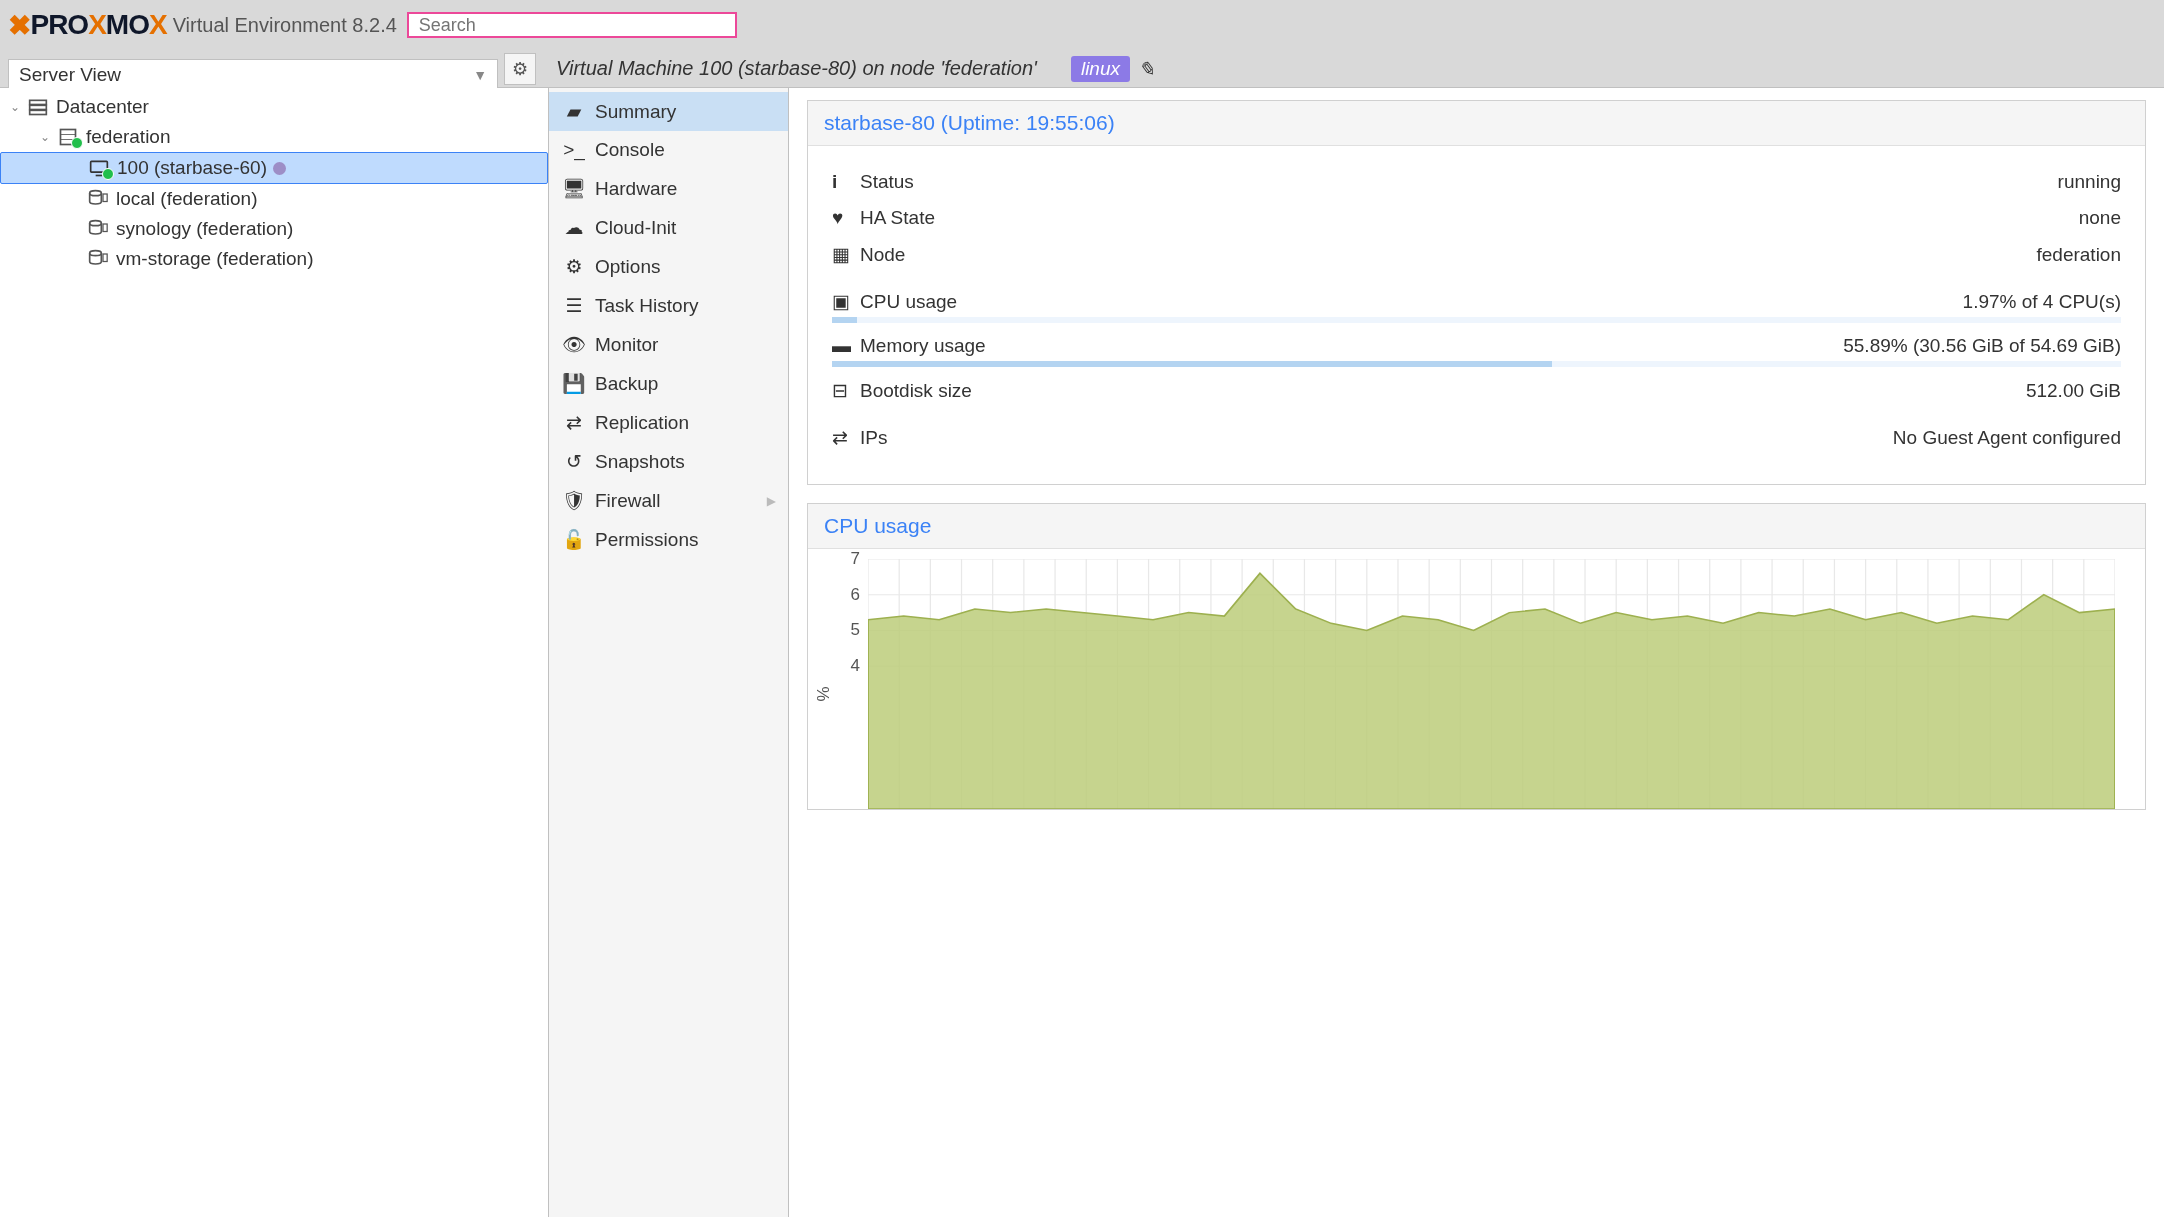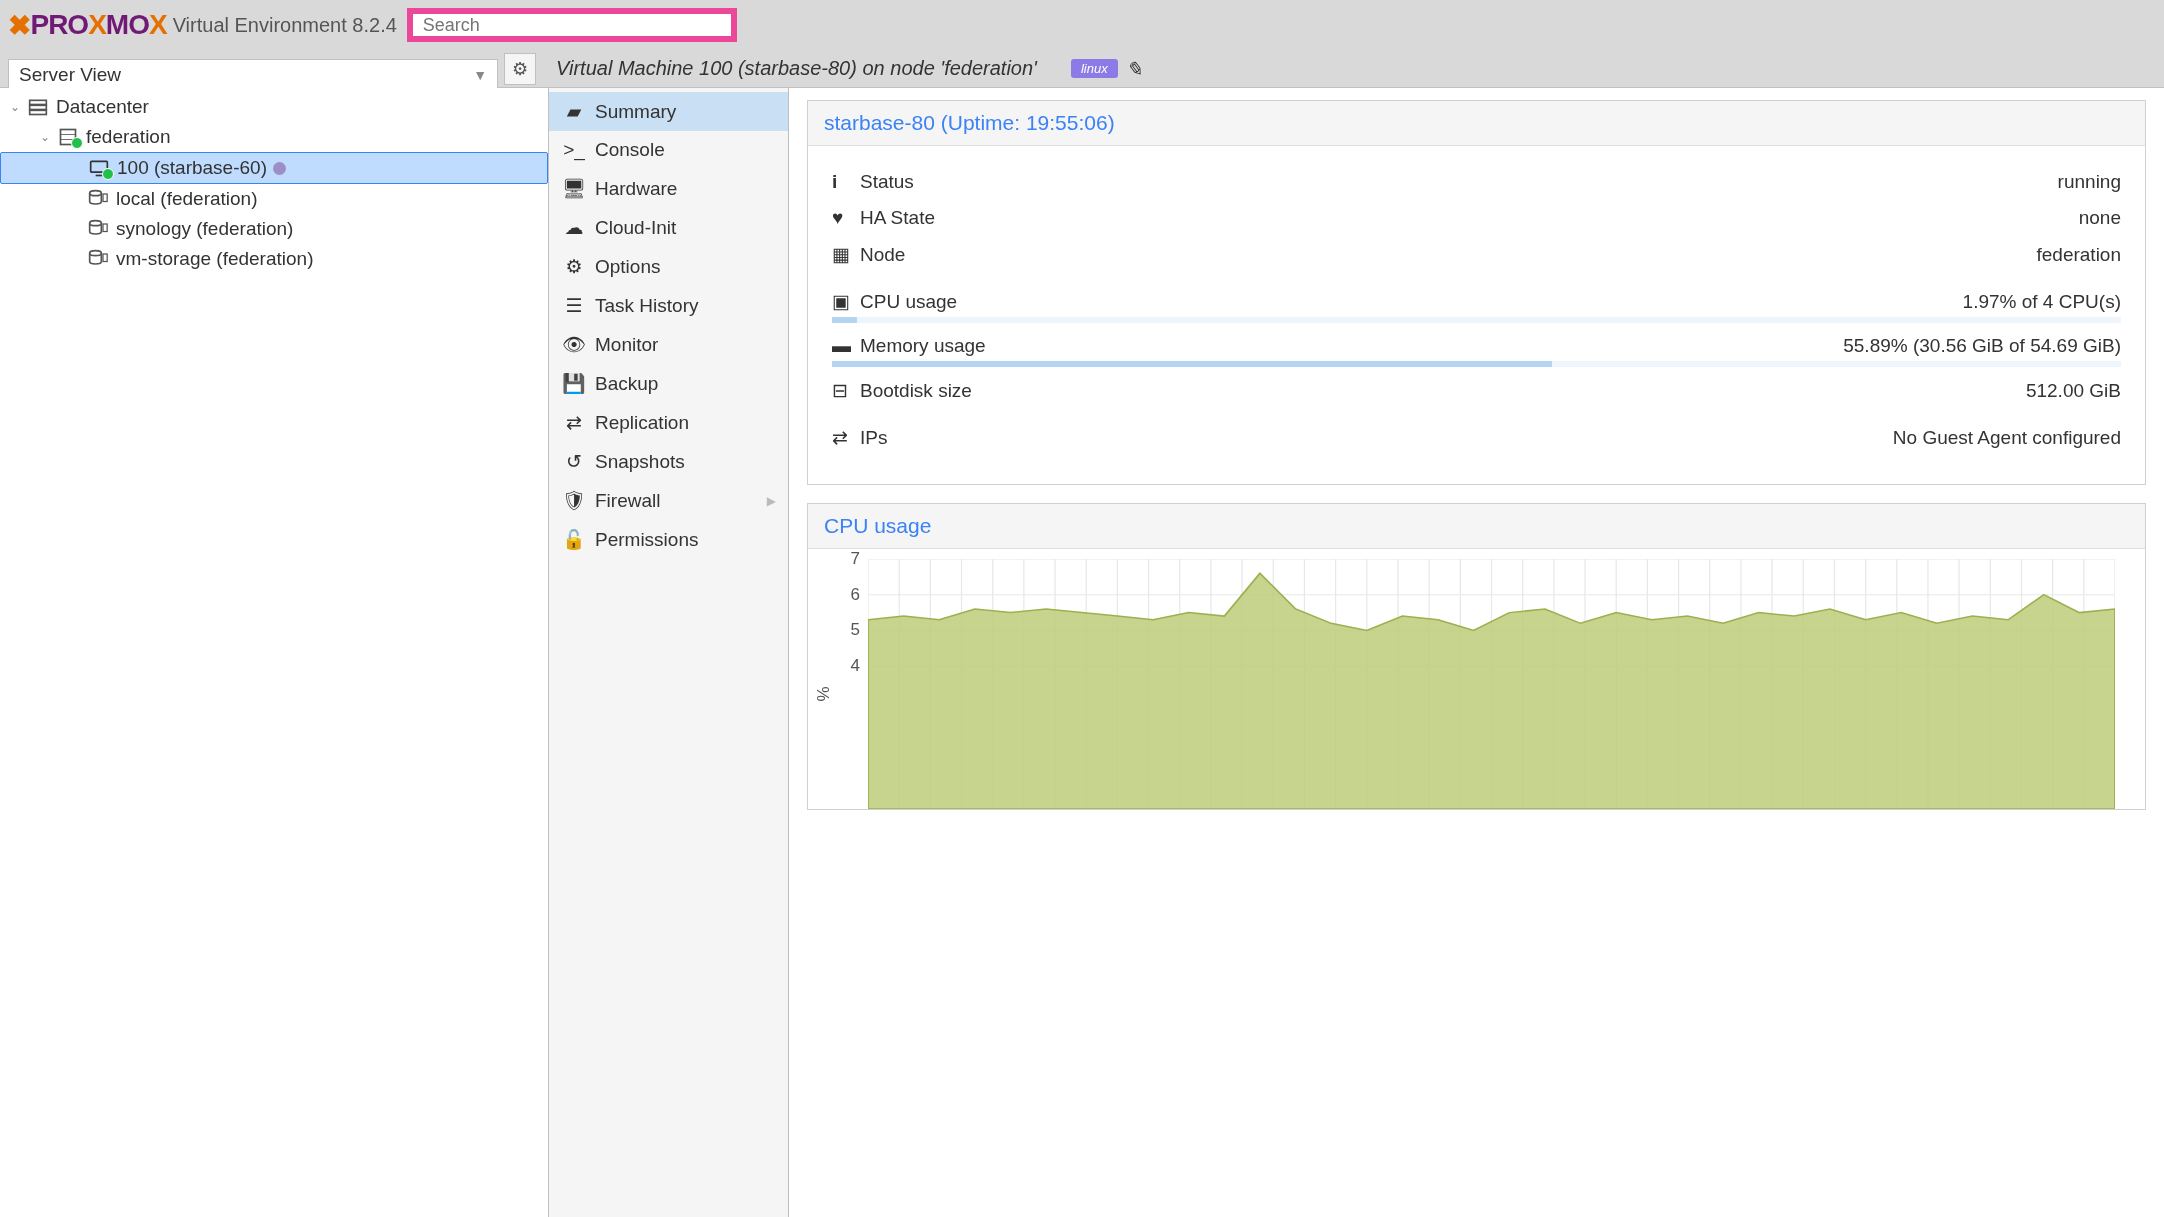--- a/index.html
+++ b/index.html
@@ -2,31 +2,31 @@
 <html><head>
 <meta charset="utf-8">
 <style>
 * { box-sizing: border-box; margin: 0; padding: 0; }
 body { font-family: "Helvetica Neue", Arial, sans-serif; font-size: 19px; color: #333; background: #fff; overflow: hidden; }
 
 
 .header { background: #d9d9d9; height: 50px; display: flex; align-items: center; padding: 0 8px; }
 .logo { display: flex; align-items: center; font-weight: bold; font-size: 28px; letter-spacing: -1px; }
 .logo-x { color: #e57000; }
-.logo-text { color: #701a75; }
+.logo-text { color: #0f172a; }
 .header-title { font-size: 20px; color: #555; margin-left: 6px; }
-.search-box { margin-left: 10px; width: 330px; height: 34px; background: #fff; border: 6px solid #ec4899; padding: 4px 10px; font-size: 18px; color: #888; }
+.search-box { margin-left: 10px; width: 330px; height: 26px; background: #fff; border: 2px solid #ec4899; padding: 4px 10px; font-size: 18px; color: #888; }
 
 
 .toolbar { background: #d9d9d9; height: 38px; display: flex; align-items: center; padding: 4px 8px; border-bottom: 1px solid #c0c0c0; }
 .view-select { width: 490px; height: 32px; background: #fff; border: 1px solid #c0c0c0; display: flex; align-items: center; justify-content: space-between; padding: 0 10px; font-size: 19px; margin-top: 12px; }
 .view-select .chev { color: #888; font-size: 14px; }
 .gear-btn { width: 32px; height: 32px; margin-left: 6px; background: #f5f5f5; border: 1px solid #c0c0c0; display: flex; align-items: center; justify-content: center; font-size: 18px; color: #555; cursor: pointer; }
 .breadcrumb-area { display: flex; align-items: center; margin-left: 20px; font-size: 20px; color: #333; font-style: italic; }
-.tag { background: #8c7ae6; color: #fff; padding: 2px 10px; border-radius: 3px; margin-left: 34px; font-size: 13px; }
+.tag { background: #8c7ae6; color: #fff; padding: 2px 10px; border-radius: 3px; margin-left: 34px; font-size: 19px; }
 .edit-icon { margin-left: 8px; color: #333; cursor: pointer; }
 
 
 .main { display: flex; height: calc(100vh - 88px); }
 .sidebar { width: 549px; border-right: 1px solid #c0c0c0; background: #fff; overflow-y: auto; padding-top: 4px; }
 .sidemenu { width: 240px; border-right: 1px solid #c0c0c0; background: #f5f5f5; padding-top: 4px; }
 .content { flex: 1; background: #fff; overflow-y: auto; padding: 12px 18px 16px 18px; }
 
 
 .tree-node { display: flex; align-items: center; padding: 4px 6px; font-size: 19px; cursor: pointer; white-space: nowrap; }

